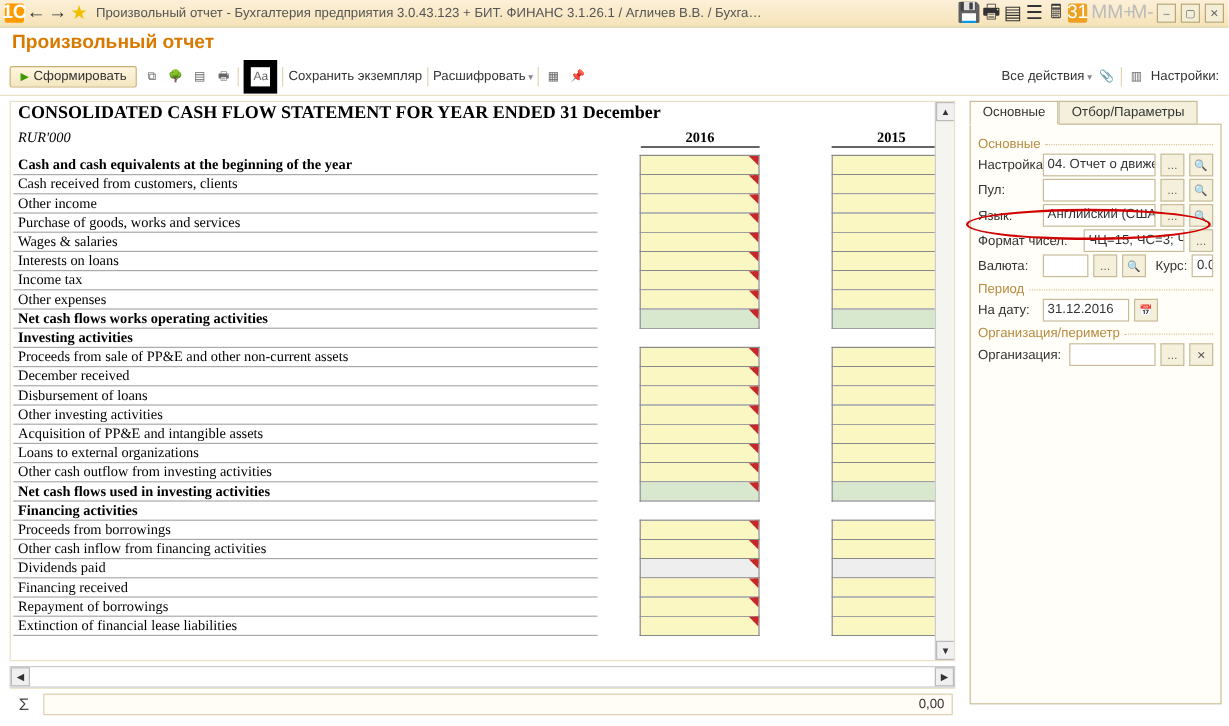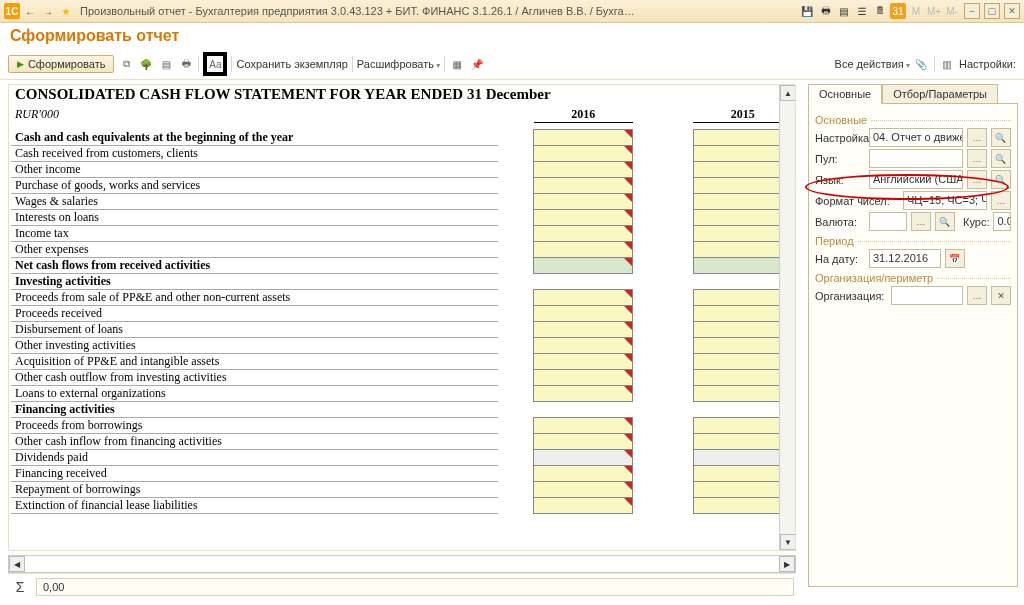--- a/index.html
+++ b/index.html
@@ -1,18 +1,18 @@
 <!DOCTYPE html>
 <html><head>
 <meta charset="utf-8">
 <style>
 html,body{margin:0;padding:0;font-family:Arial,sans-serif;font-size:11px;background:#fff;color:#333;overflow:hidden}
 body{width:1024px;height:605px}
 .titlebar{height:22px;background:linear-gradient(#fdf0d8,#f5e3b8);display:flex;align-items:center;padding:0 4px;border-bottom:1px solid #d8c89a;gap:2px}
-.titlebar .ic{width:16px;height:16px;display:inline-flex;align-items:center;justify-content:center;font-size:10px;border-radius:2px}
+.titlebar .ic{width:16px;height:16px;display:inline-flex;align-items:center;justify-content:center;font-size:16px;border-radius:2px}
 .title-text{font-size:11px;color:#555;flex:0 1 auto;margin:0 4px;white-space:nowrap;overflow:hidden;text-overflow:ellipsis;max-width:560px}
 .spacer{flex:1}
 .wbtn{width:14px;height:14px;border:1px solid #b8a878;background:#f5eed6;margin-left:2px;display:inline-flex;align-items:center;justify-content:center;font-size:9px;color:#666}
 .hdr{padding:4px 10px;color:#d97a00;font-size:16px;font-weight:bold}
 .toolbar{display:flex;align-items:center;padding:2px 8px;gap:4px;border-bottom:1px solid #e8dfc7;height:26px}
 .btn-run{background:linear-gradient(#fff6e0,#f3e6c0);border:1px solid #c8b070;border-radius:2px;padding:2px 8px;display:inline-flex;align-items:center;gap:4px;color:#333;font-size:11px;cursor:pointer}
 .btn-run::before{content:"▶";color:#3a9a00;font-size:9px}
 .tbic{width:16px;height:16px;display:inline-flex;align-items:center;justify-content:center;font-size:10px;color:#666;cursor:pointer}
 .tblink{color:#333;cursor:pointer}
 .tblink.dd::after{content:" ▾";color:#888;font-size:8px}
@@ -30,21 +30,21 @@
 .rep .row td:first-child{border-left:none;border-right:none;border-top:none;border-bottom:1px solid #aaa}
 .rep .row td.cell{width:70px;background:#fbf7c3;border:1px solid #888;position:relative}
 .rep .row td.cell-g{background:#d8e8cf}
 .rep .row td.cell-e{background:#eee}
 .cell::after{content:"";position:absolute;right:0;top:0;border:4px solid transparent;border-top-color:#c62828;border-right-color:#c62828}
 .rep .tot td{font-weight:bold;border-left:none;border-right:none;border-top:1px solid #000;border-bottom:1px solid #000}
 .hscroll{height:16px;border:1px solid #ccc;margin-top:4px;display:flex;align-items:center;position:relative}
 .hscroll .ar{width:14px;height:14px;border:1px solid #bbb;background:#f0f0f0;display:flex;align-items:center;justify-content:center;font-size:8px}
 .sumbar{display:flex;align-items:center;padding:4px 2px;gap:6px;border-top:1px solid #e8dfc7}
 .sumbar .sigma{width:20px;text-align:center;font-size:14px;color:#444}
-.sumbar .val{flex:1;border:1px solid #dcd0b0;background:#fffdf5;padding:2px 6px;text-align:left;color:#333}
+.sumbar .val{flex:1;border:1px solid #dcd0b0;background:#fffdf5;padding:2px 6px;text-align:right;color:#333}
 .right{width:210px;padding:4px 6px 4px 4px}
 .tabs{display:flex;margin-bottom:-1px}
 .tab{border:1px solid #c8bc98;padding:3px 10px;font-size:11px;background:#f5f0dc;position:relative;cursor:pointer}
 .tab.active{background:#fffef8;border-bottom-color:#fffef8;z-index:2}
 .panel{border:1px solid #c8bc98;background:#fffef8;padding:6px;height:470px}
 .fs-lab{color:#b88b3e;font-size:11px;margin:4px 0 2px 0;display:flex;align-items:center}
 .fs-lab::after{content:"";flex:1;border-bottom:1px dotted #d8c89a;margin-left:4px}
 .frow{display:flex;align-items:center;gap:4px;margin:2px 0;font-size:11px}
 .frow .fl{width:50px;color:#333}
 .frow .fl2{width:84px;color:#333}
@@ -72,30 +72,30 @@
   <span class="ic">🖩</span>
   <span class="ic" style="background:#f0a020;color:#fff">31</span>
   <span class="ic" style="color:#bbb">M</span>
   <span class="ic" style="color:#bbb">M+</span>
   <span class="ic" style="color:#bbb">M-</span>
   <span class="wbtn">–</span>
   <span class="wbtn">▢</span>
   <span class="wbtn">✕</span>
 </div>
 
-<div class="hdr">Сформировать отчет</div>
+<div class="hdr">Произвольный отчет</div>
 
 <div class="toolbar">
   <div class="btn-run">Сформировать</div>
   <span class="tbic">⧉</span>
   <span class="tbic">🌳</span>
   <span class="tbic">▤</span>
   <span class="tbic">🖶</span>
   <span class="sep"></span>
-  <span class="tbic" style="border:4px solid #000000">Aa</span>
+  <span class="tbic" style="border:6px solid #000000">Aa</span>
   <span class="sep"></span>
   <span class="tblink">Сохранить экземпляр</span>
   <span class="sep"></span>
   <span class="tblink dd">Расшифровать</span>
   <span class="sep"></span>
   <span class="tbic">▦</span>
   <span class="tbic">📌</span>
   <span class="spacer"></span>
   <span class="tblink dd">Все действия</span>
   <span class="tbic">📎</span>
@@ -173,42 +173,42 @@
                 <td class="cell"></td>
               </tr>
               <tr class="row">
                 <td>Other expenses</td>
                 <td style="border:none"></td>
                 <td class="cell"></td>
                 <td style="border:none"></td>
                 <td class="cell"></td>
               </tr>
               <tr class="tot row">
-                <td>Net cash flows from received activities</td>
+                <td>Net cash flows works operating activities</td>
                 <td style="border:none"></td>
                 <td class="cell cell-g"></td>
                 <td style="border:none"></td>
                 <td class="cell cell-g"></td>
               </tr>
               <tr class="row">
                 <td class="sec">Investing activities</td>
                 <td style="border:none"></td>
                 <td style="border:none"></td>
                 <td style="border:none"></td>
                 <td style="border:none"></td>
               </tr>
               <tr class="row">
                 <td>Proceeds from sale of PP&amp;E and other non-current assets</td>
                 <td style="border:none"></td>
                 <td class="cell"></td>
                 <td style="border:none"></td>
                 <td class="cell"></td>
               </tr>
               <tr class="row">
-                <td>Proceeds received</td>
+                <td>December received</td>
                 <td style="border:none"></td>
                 <td class="cell"></td>
                 <td style="border:none"></td>
                 <td class="cell"></td>
               </tr>
               <tr class="row">
                 <td>Disbursement of loans</td>
                 <td style="border:none"></td>
                 <td class="cell"></td>
                 <td style="border:none"></td>
@@ -222,32 +222,39 @@
                 <td class="cell"></td>
               </tr>
               <tr class="row">
                 <td>Acquisition of PP&amp;E and intangible assets</td>
                 <td style="border:none"></td>
                 <td class="cell"></td>
                 <td style="border:none"></td>
                 <td class="cell"></td>
               </tr>
               <tr class="row">
+                <td>Loans to external organizations</td>
+                <td style="border:none"></td>
+                <td class="cell"></td>
+                <td style="border:none"></td>
+                <td class="cell"></td>
+              </tr>
+              <tr class="row">
                 <td>Other cash outflow from investing activities</td>
                 <td style="border:none"></td>
                 <td class="cell"></td>
                 <td style="border:none"></td>
                 <td class="cell"></td>
               </tr>
-              <tr class="row">
-                <td>Loans to external organizations</td>
-                <td style="border:none"></td>
-                <td class="cell"></td>
-                <td style="border:none"></td>
-                <td class="cell"></td>
+              <tr class="tot row">
+                <td>Net cash flows used in investing activities</td>
+                <td style="border:none"></td>
+                <td class="cell cell-g"></td>
+                <td style="border:none"></td>
+                <td class="cell cell-g"></td>
               </tr>
               <tr class="row">
                 <td class="sec">Financing activities</td>
                 <td style="border:none"></td>
                 <td style="border:none"></td>
                 <td style="border:none"></td>
                 <td style="border:none"></td>
               </tr>
               <tr class="row">
                 <td>Proceeds from borrowings</td>

